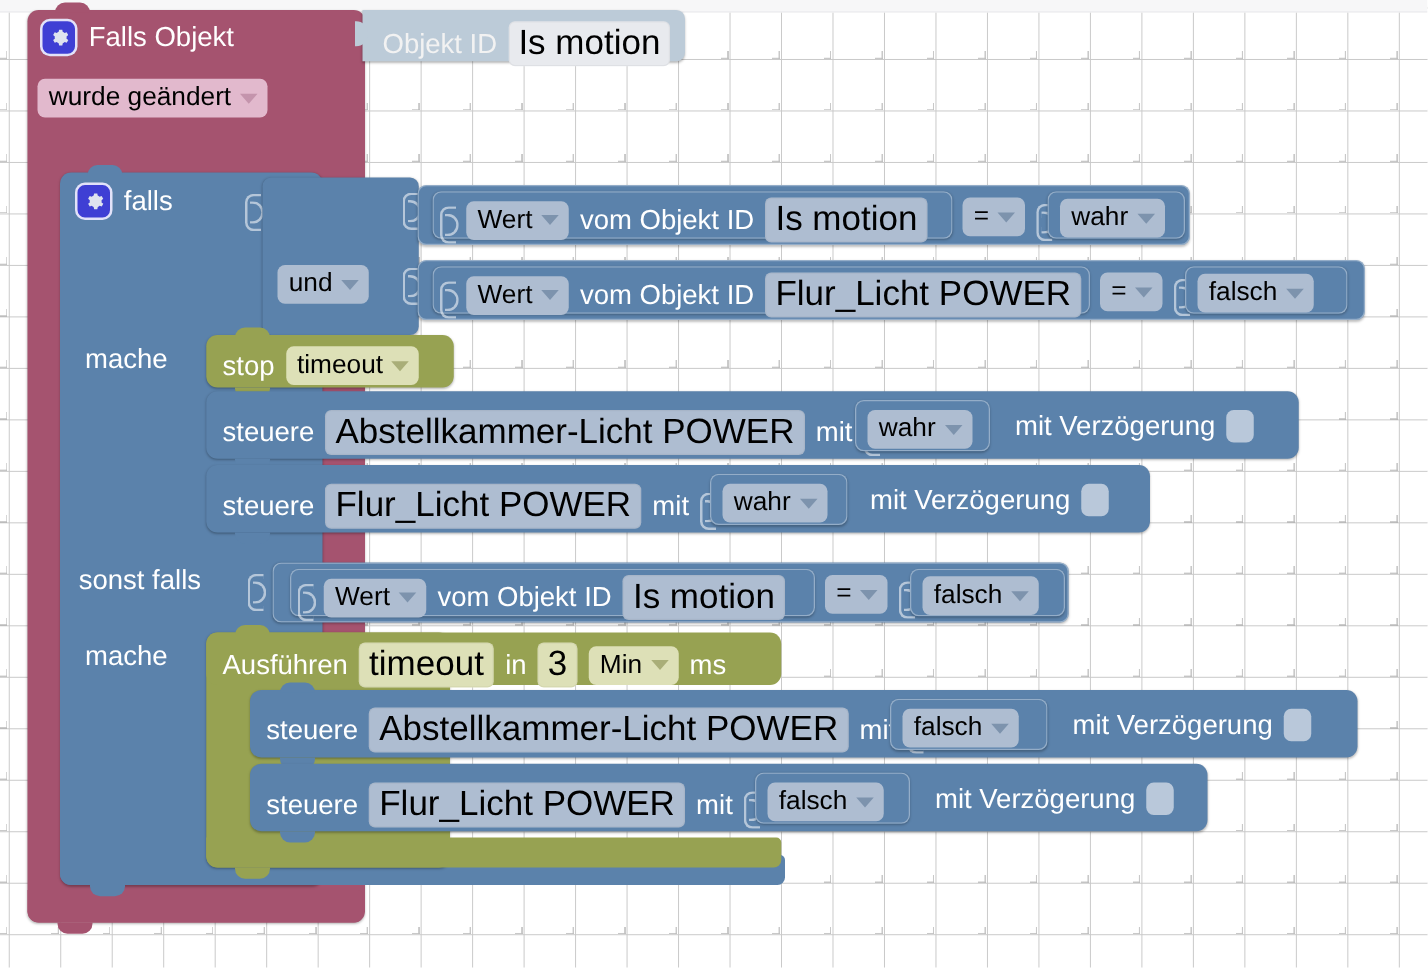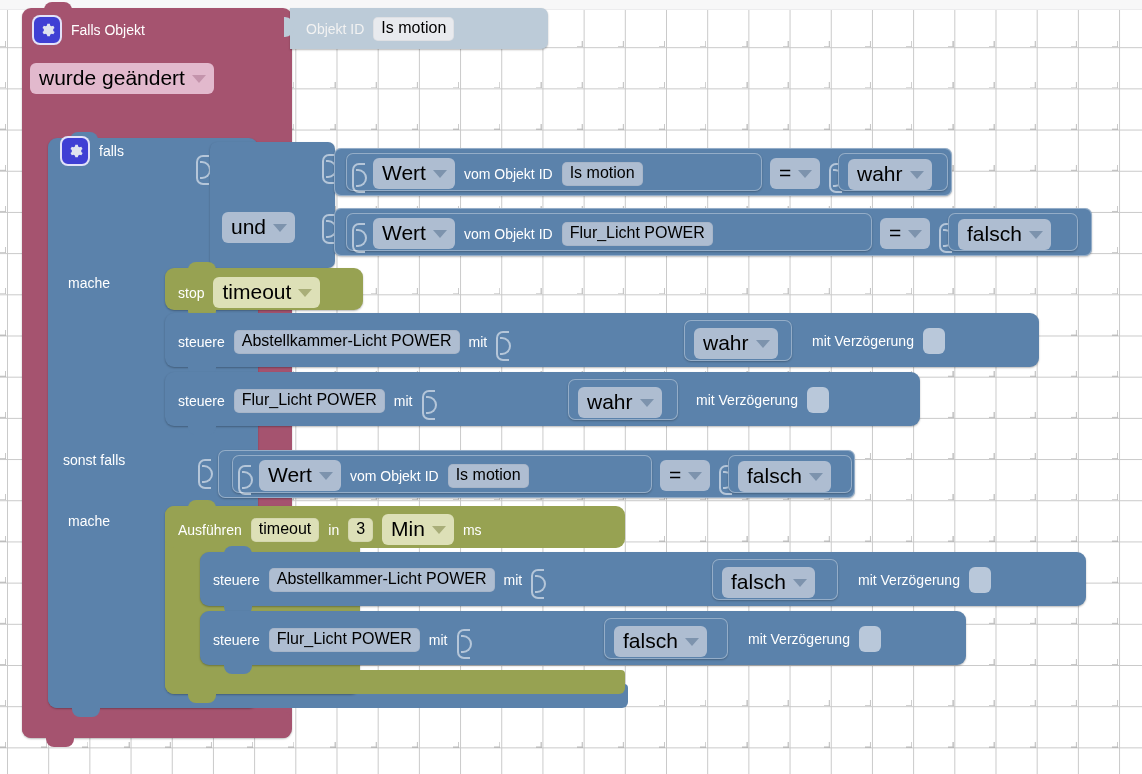--- a/index.html
+++ b/index.html
@@ -48,35 +48,35 @@
   #canvas { position: absolute; inset: 0; z-index: 2; }
 
   
   .blk {
     position: absolute;
     border-radius: 9px;
     box-shadow: 0 1px 2px rgba(0,0,0,.28);
   }
   .txt {
     color: #ffffff;
-    font-size: 14px;
+    font-size: 22px;
     line-height: 1;
     white-space: nowrap;
     user-select: none;
   }
   .txt.dim { color: #f2f2f2; }
 
   
   .field {
     display: inline-block;
     background: #e8eaee;
     color: #000000;
     border-radius: 5px;
     padding: 3px 8px 5px 8px;
-    font-size: 16px;
+    font-size: 28px;
     line-height: 1;
     white-space: nowrap;
     vertical-align: middle;
     box-shadow: inset 0 0 0 1px rgba(0,0,0,.04);
   }
   .field.lt { background: #aebdd1; }
   .field.olive { background: #dde0b7; }
 
   
   .dd {
@@ -206,21 +206,21 @@
     </span>
   </div>
 
 
   <div class="blk" style="left:48px; top:138px; width:210px; height:570px; background:#5b82ab;"></div>
   <div style="position:absolute; left:70px; top:132px; width:28px; height:8px; background:#5b82ab; border-radius:8px 8px 0 0;"></div>
 
   <div class="blk" style="left:48px; top:684px; width:580px; height:24px; background:#5b82ab; border-radius:0 4px 6px 9px; box-shadow:none;"></div>
   <div style="position:absolute; left:72px; top:708px; width:28px; height:9px; background:#5b82ab; border-radius:0 0 8px 8px;"></div>
 
-  <div class="row" style="left:60px; top:136px;">
+  <div class="row" style="left:60px; top:146px;">
     <span class="gear">
       <svg width="18" height="18" viewBox="0 0 24 24" aria-hidden="true">
         <path fill="#dfe3ef" d="M12 8.2a3.8 3.8 0 100 7.6 3.8 3.8 0 000-7.6zm0 5.9a2.1 2.1 0 110-4.2 2.1 2.1 0 010 4.2z"></path>
         <path fill="#dfe3ef" d="M20.3 13.2l.1-1.2-.1-1.2 1.8-1.4-1.7-3-2.2.7a7.7 7.7 0 00-2-1.2L15.8 3.6h-3.4l-.5 2.3c-.7.3-1.4.7-2 1.2l-2.2-.7-1.7 3 1.8 1.4-.1 1.2.1 1.2-1.8 1.4 1.7 3 2.2-.7c.6.5 1.3.9 2 1.2l.5 2.3h3.4l.5-2.3c.7-.3 1.4-.7 2-1.2l2.2.7 1.7-3-1.9-1.4z"></path>
       </svg>
     </span>
     <span class="txt">falls</span>
   </div>
 
   <span class="socket" style="position:absolute; left:196px; top:152px;"></span>

